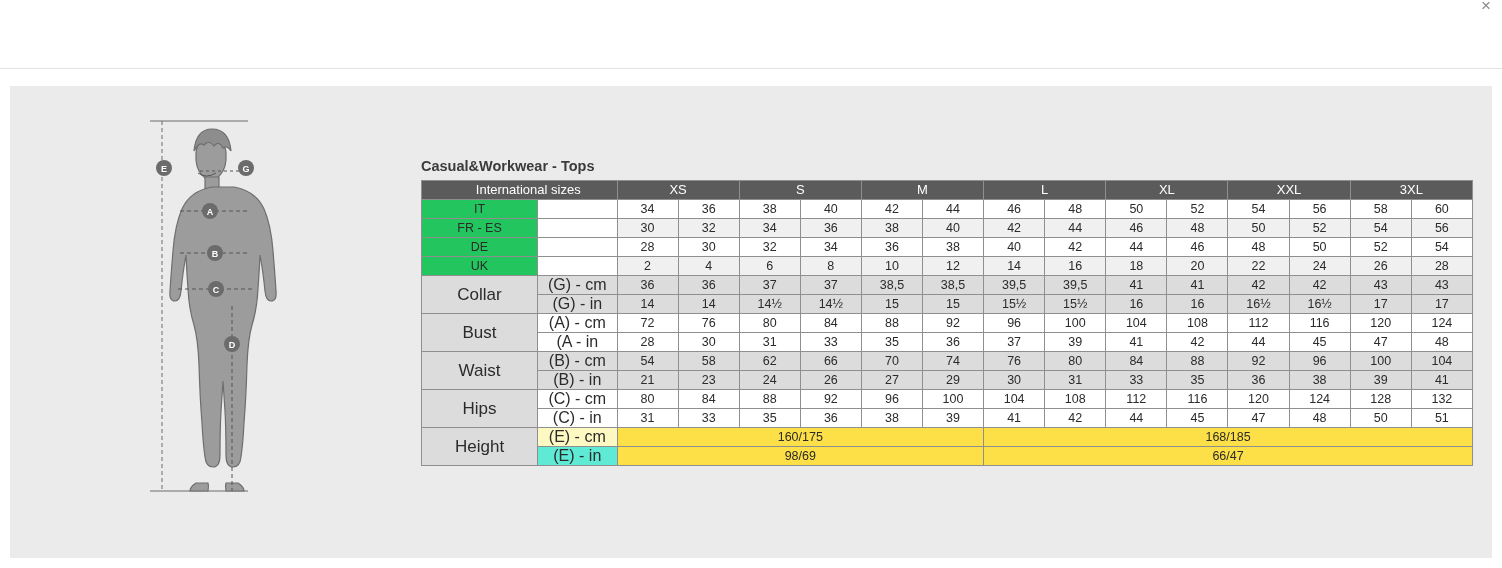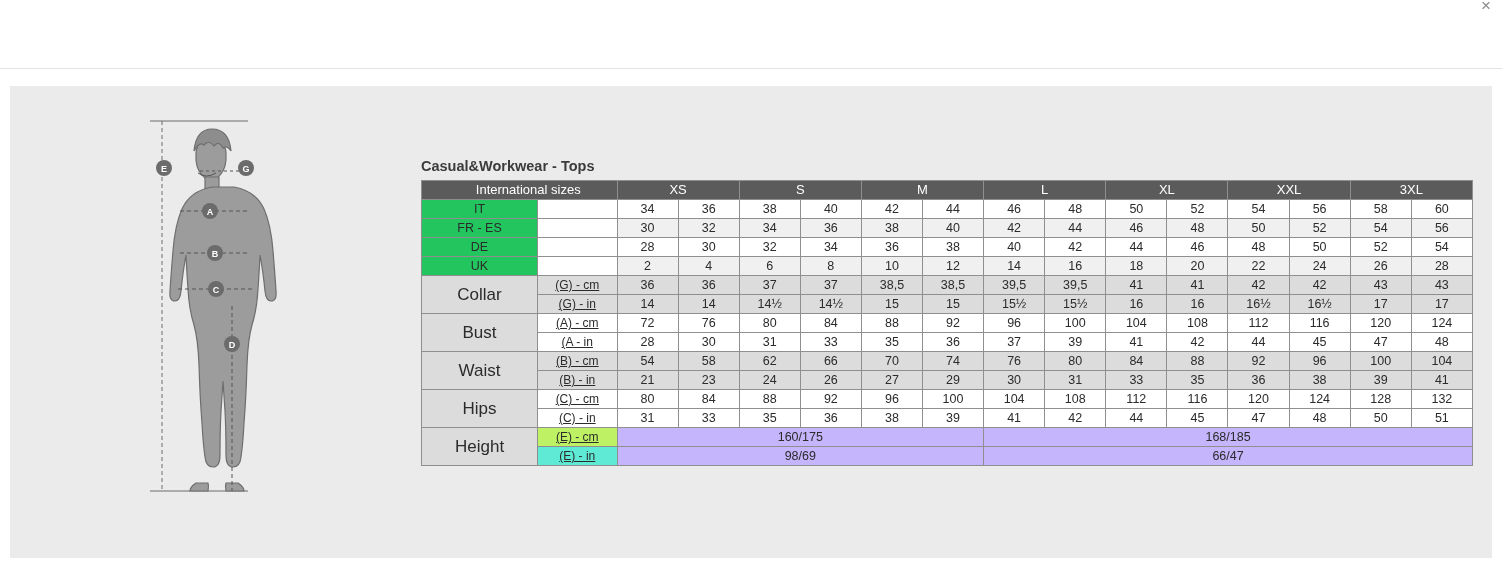--- a/index.html
+++ b/index.html
@@ -114,28 +114,27 @@
   td.rowlabel-big {
     text-align: left;
     padding-left: 7px;
     background: #dcdcdc;
     font-size: 17px;
   }
   td.sub {
     text-align: left;
     padding-left: 7px;
     background: #ffffff;
-    font-size: 12px;
-    text-decoration: underline;
+    font-size: 16px;
   }
   td.blank { background:#ffffff; }
   tr.alt td.val { background: #f0f0f0; }
   td.val { background: #ffffff; }
   tr.grey td.val, tr.grey td.sub { background: #dcdcdc; }
-  td.wide { background: #c4b5fd; }
+  td.wide { background: #fde047; }
 </style>
 </head>
 <body>
 
 <div class="page">
 
   <div class="header">
     <button class="close-btn">×</button>
   </div>
 
@@ -416,21 +415,21 @@
               <td class="val">42</td>
               <td class="val">44</td>
               <td class="val">45</td>
               <td class="val">47</td>
               <td class="val">48</td>
               <td class="val">50</td>
               <td class="val">51</td>
             </tr>
             <tr>
               <td class="rowlabel-big" rowspan="2">Height</td>
-              <td class="sub" style="background: #bef264;">(E) - cm</td>
+              <td class="sub" style="background: #fef9c3;">(E) - cm</td>
               <td class="wide" colspan="6">160/175</td>
               <td class="wide" colspan="8">168/185</td>
             </tr>
             <tr>
               <td class="sub" style="background: #5eead4;">(E) - in</td>
               <td class="wide" colspan="6">98/69</td>
               <td class="wide" colspan="8">66/47</td>
             </tr>
           </tbody>
       </table>

